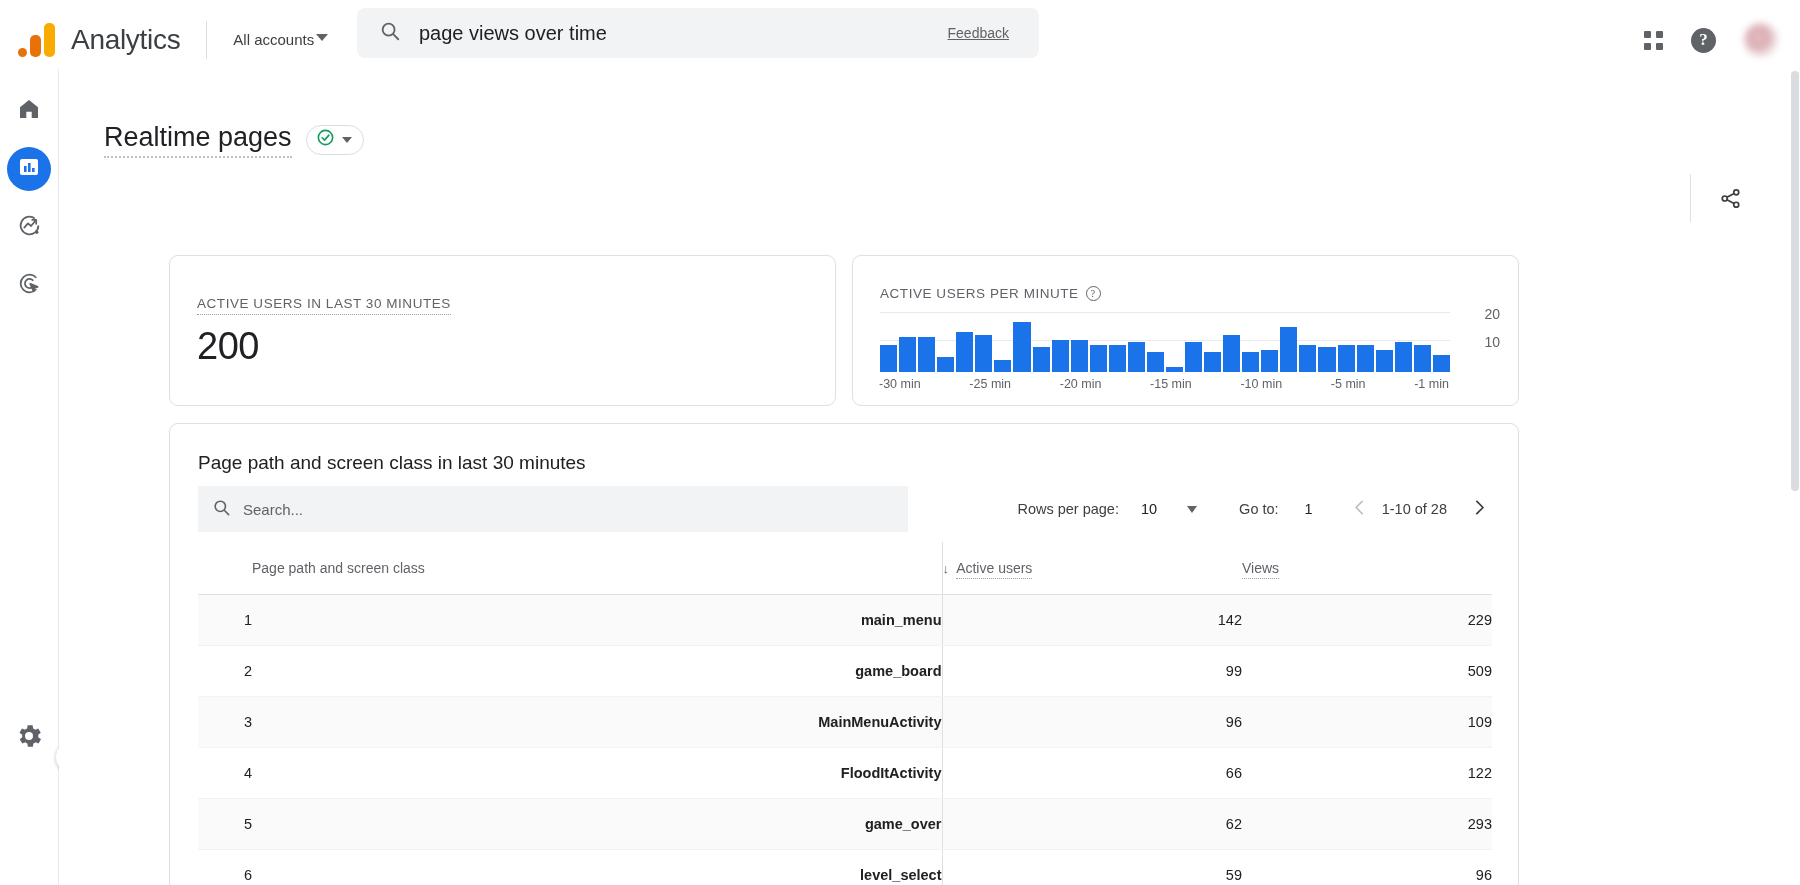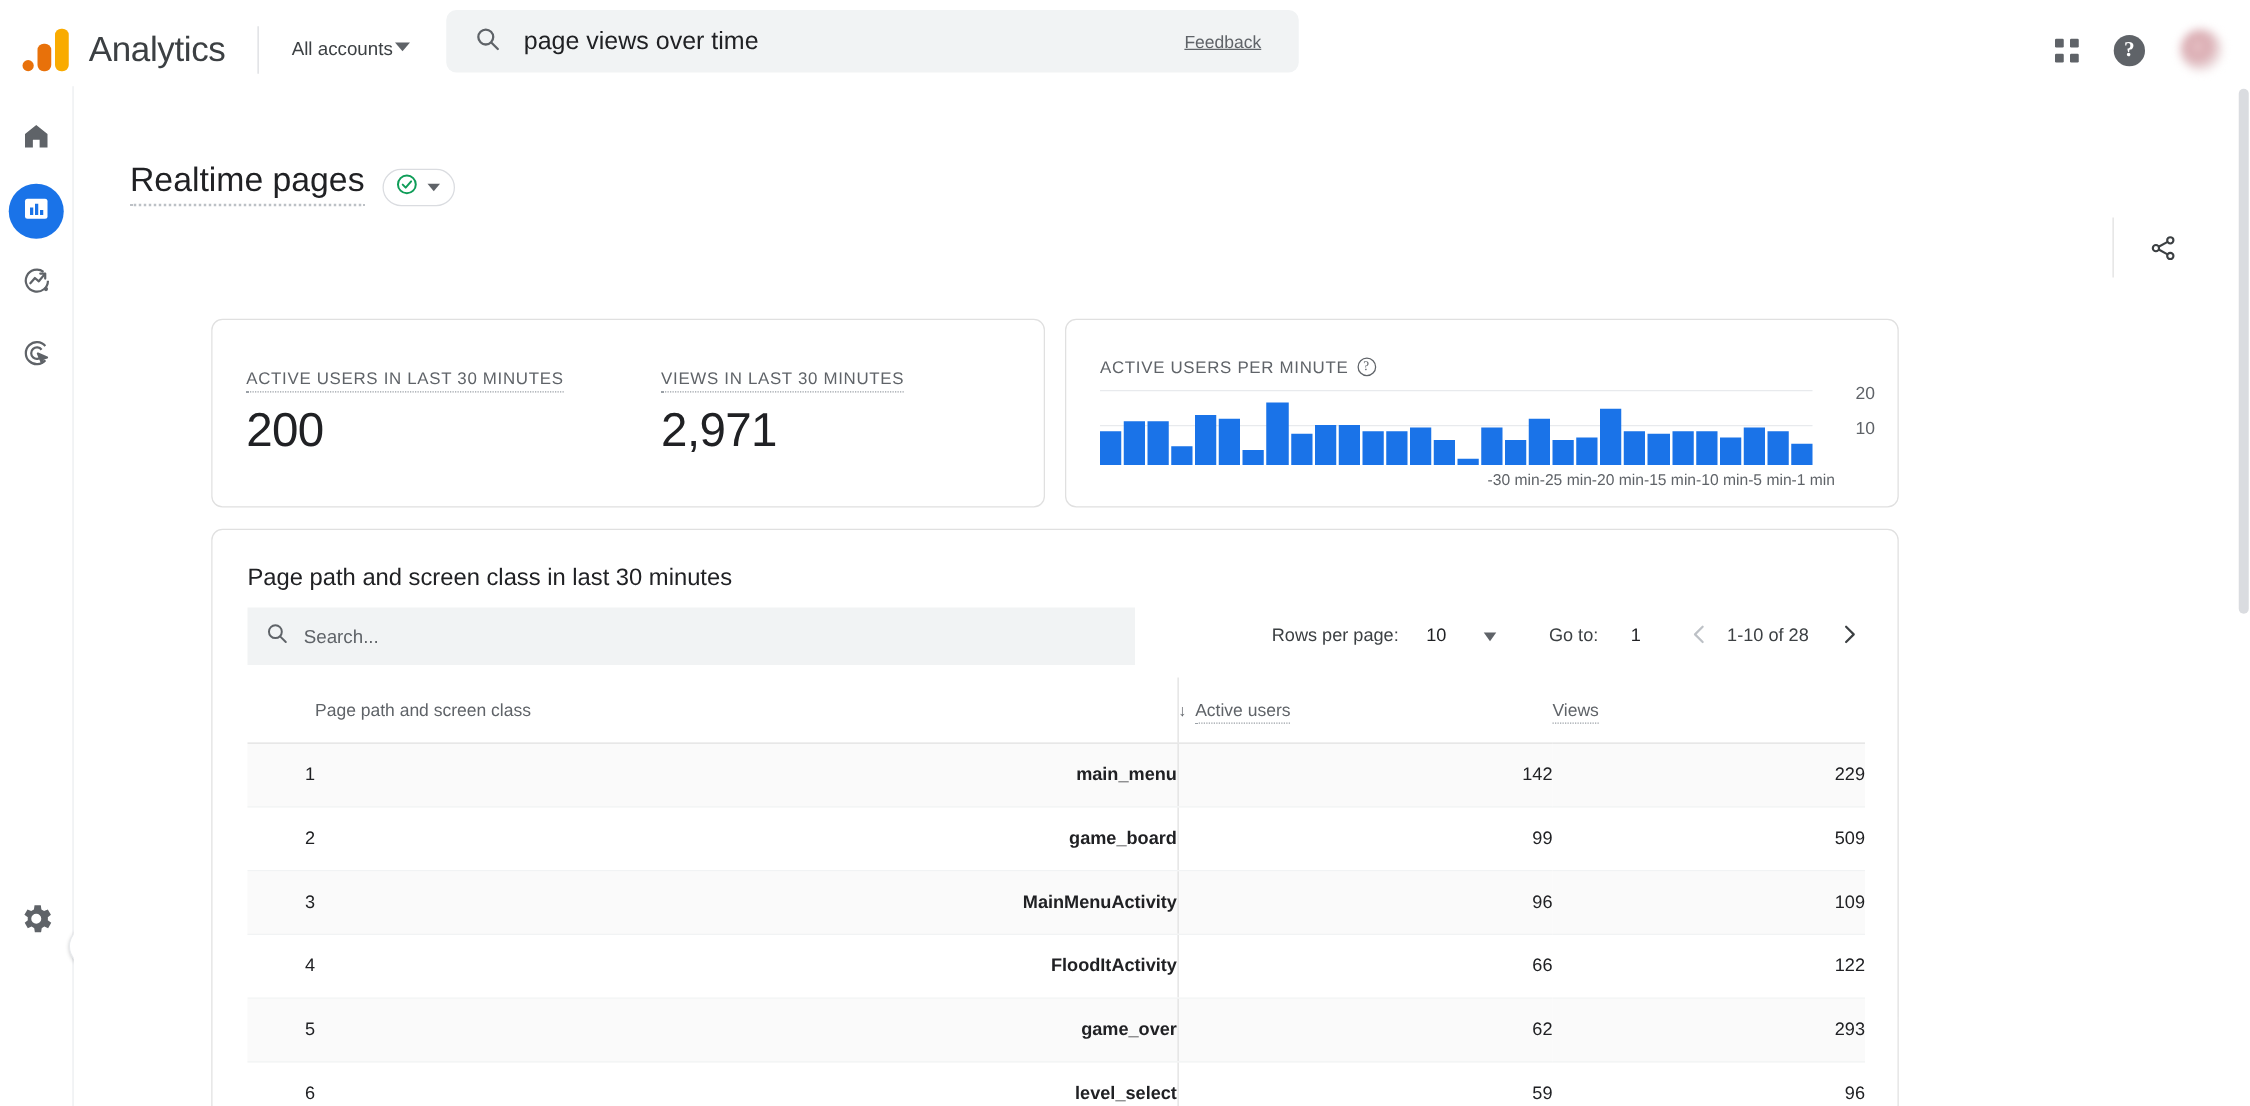--- a/index.html
+++ b/index.html
@@ -87,21 +87,21 @@
     border: 1px solid #e8eaed; box-shadow: 0 1px 3px rgba(60,64,67,.25);
     display: flex; align-items: center; justify-content: center; cursor: pointer;
   }
 
   
   .content {
     position: absolute; left: 59px; top: 69px; width: 1741px; height: 816px;
     background: #fff; overflow: hidden;
   }
   .page-head {
-    display: flex; align-items: flex-end; padding: 45px 0 0 45px; height: 96px;
+    display: flex; align-items: center; padding: 45px 0 0 45px; height: 96px;
   }
   .page-title {
     font-size: 27px; color: #202124; font-weight: 400;
     border-bottom: 2px dotted #bdc1c6; padding-bottom: 3px; cursor: pointer;
   }
   .title-pill {
     margin-left: 14px; height: 30px; border: 1px solid #dadce0; border-radius: 16px;
     display: flex; align-items: center; gap: 7px; padding: 0 11px 0 9px; cursor: pointer;
   }
   .pill-caret {
@@ -144,22 +144,22 @@
     justify-content: center; cursor: pointer; font-family: "Liberation Serif", serif;
   }
   .chart-area { position: absolute; left: 27px; top: 56px; width: 570px; height: 60px; }
   .gridline { position: absolute; left: 0; width: 570px; height: 1px; background: #e8eaed; }
   .bars { position: absolute; left: 0; bottom: 0; width: 570px; height: 60px;
           display: flex; align-items: flex-end; gap: 2px; }
   .bar { flex: 1; background: #1a73e8; }
   .y-ticks { position: absolute; right: 18px; top: 50px; width: 40px; }
   .y-tick { font-size: 14px; color: #5f6368; text-align: right; }
   .x-ticks {
-    position: absolute; left: 45px; top: 121px; width: 570px;
-    display: flex; justify-content: flex-end;
+    position: absolute; left: 26px; top: 121px; width: 570px;
+    display: flex; justify-content: space-between;
   }
   .x-tick { font-size: 12.5px; color: #5f6368; }
 
   .table-title { padding: 28px 0 0 28px; font-size: 19px; color: #202124; }
   .table-controls {
     position: absolute; left: 28px; top: 62px; width: 1294px; height: 46px;
     display: flex; align-items: center;
   }
   .tsearch {
     width: 710px; height: 46px; background: #f1f3f4; display: flex;
@@ -326,24 +326,20 @@
       <line x1="8.3" y1="10.8" x2="15.7" y2="6.8"></line>
         <line x1="8.3" y1="13.2" x2="15.7" y2="17.2"></line>
     </svg>
   </div>
 
   <div class="card" id="metric-card">
     <div class="metrics">
       <div>
         <div class="metric-label">ACTIVE USERS IN LAST 30 MINUTES</div>
         <div class="metric-value">200</div>
-      </div>
-      <div>
-        <div class="metric-label">VIEWS IN LAST 30 MINUTES</div>
-        <div class="metric-value">2,971</div>
       </div>
     </div>
   </div>
 
   <div class="card" id="chart-card">
     <div class="chart-title">
       <span>ACTIVE USERS PER MINUTE</span>
       <span class="q-circle">?</span>
     </div>
     <div class="chart-area">

